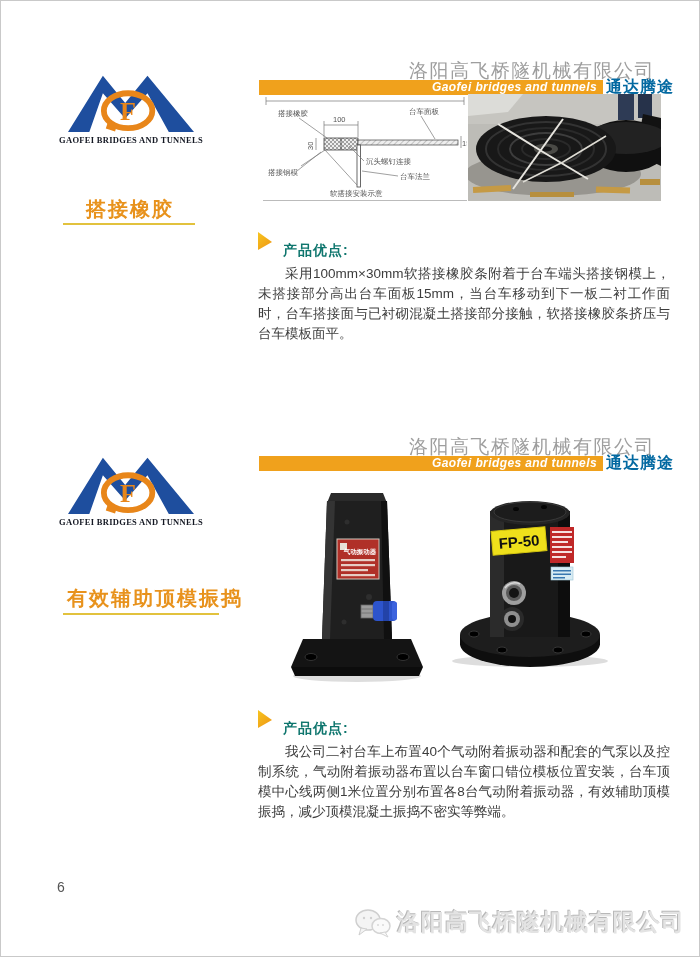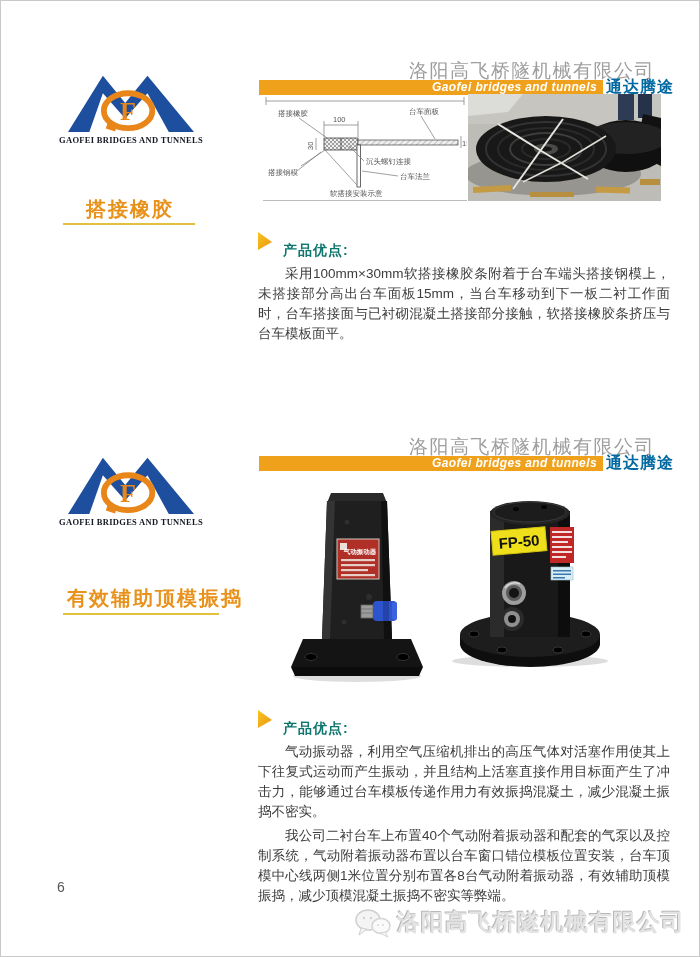--- a/index.html
+++ b/index.html
@@ -271,21 +271,20 @@
         <circle cx="78" cy="130" r="4" fill="#111111"></circle>
       </g>
     </svg>
   </div>
 
   <div class="adv a2">
     <div class="adv-head">
       <span class="tri"></span>
       <span class="adv-title">产品优点:</span>
     </div>
-    <p>气动振动器，利用空气压缩机排出的高压气体对活塞作用使其上下往复式运动而产生振动，并且结构上活塞直接作用目标面产生了冲击力，能够通过台车模板传递作用力有效振捣混凝土，减少混凝土振捣不密实。</p>
     <p>我公司二衬台车上布置40个气动附着振动器和配套的气泵以及控制系统，气动附着振动器布置以台车窗口错位模板位置安装，台车顶模中心线两侧1米位置分别布置各8台气动附着振动器，有效辅助顶模振捣，减少顶模混凝土振捣不密实等弊端。</p>
   </div>
 
   <div class="page-num">6</div>
 
   <div class="watermark">
     <svg width="36" height="30" viewBox="0 0 36 30">
       <ellipse cx="13" cy="12" rx="12" ry="10" fill="#f4f4f4" stroke="#cfcfcf" stroke-width="1.5"></ellipse>
       <polygon points="6,20 4,27 12,21" fill="#f4f4f4" stroke="#cfcfcf" stroke-width="1"></polygon>
       <ellipse cx="26" cy="18" rx="9" ry="7.5" fill="#fafafa" stroke="#d4d4d4" stroke-width="1.5"></ellipse>

